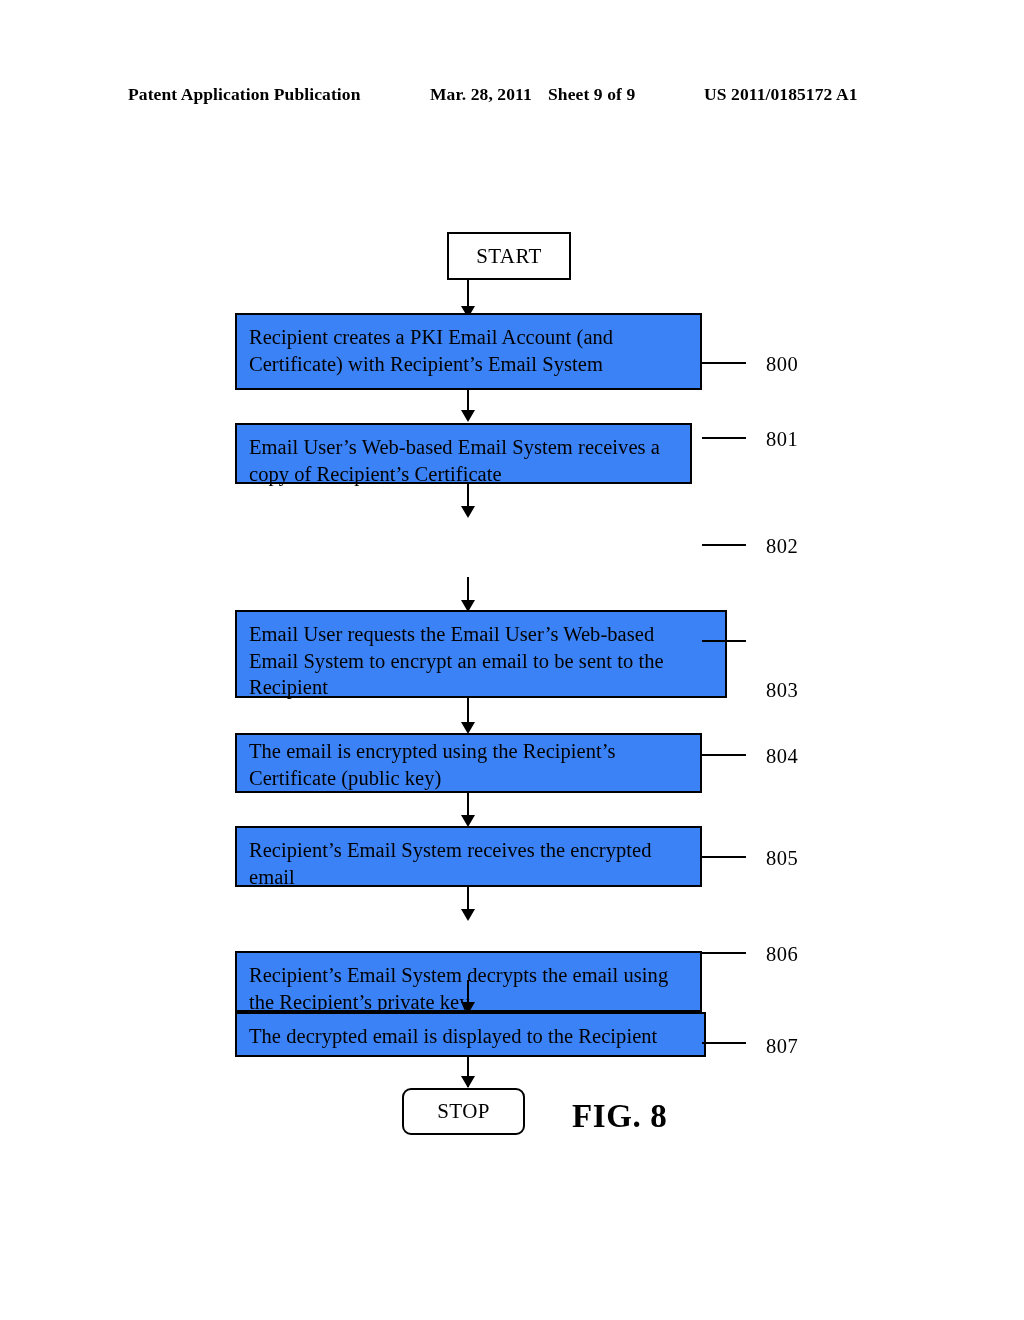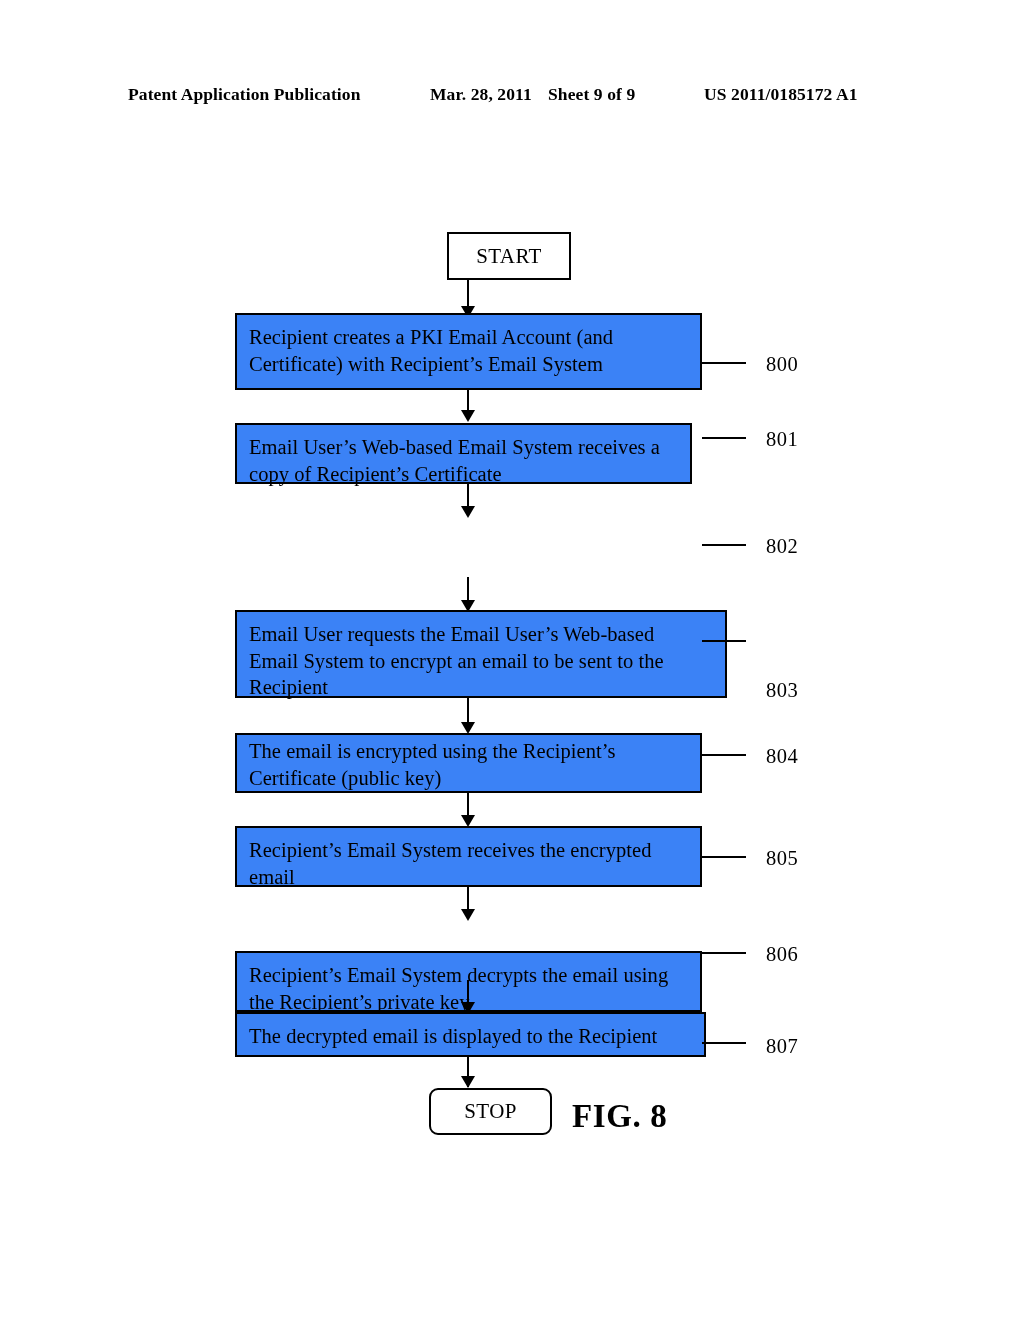--- a/index.html
+++ b/index.html
@@ -220,19 +220,19 @@
 
   <div class="process" style="left:235px; top:1012px; width:471px; height:45px;">
     <span class="ptext">The decrypted email is displayed to the Recipient</span>
   </div>
   <div class="leader" style="left:702px; top:1042px; width:44px;"></div>
   <div class="refnum" style="left:766px; top:1035px;">807</div>
 
   <div class="connector" style="left:467px; top:1057px; height:30px;"></div>
   <div class="arrowhead" style="left:461px; top:1076px;"></div>
 
-  <div class="terminal rounded" style="left:402px; top:1088px; width:123px; height:47px;margin-left:27px;">
+  <div class="terminal rounded" style="left:402px; top:1088px; width:123px; height:47px;">
     <span>STOP</span>
   </div>
 
   <div id="fig-caption">FIG. 8</div>
 
 </div>
 
 </body></html>

